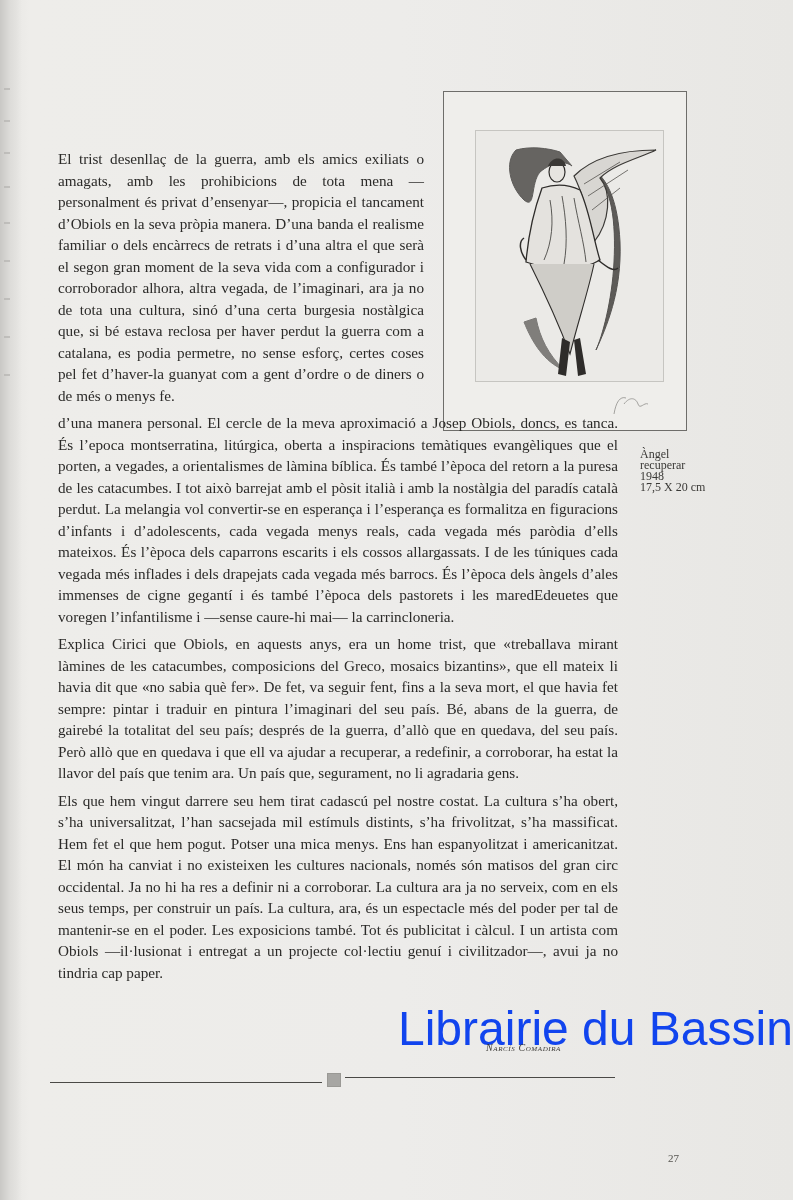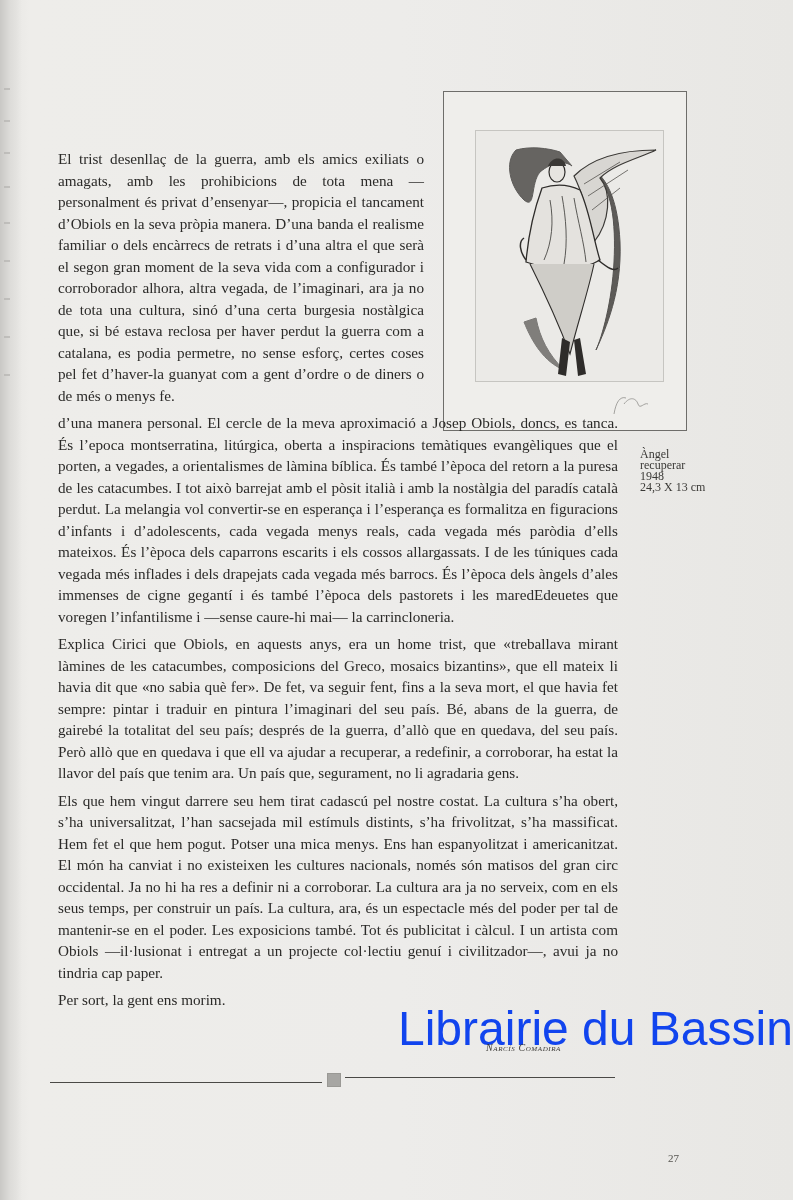--- a/index.html
+++ b/index.html
@@ -104,31 +104,30 @@
     <path d="M154 168 C164 176, 170 180, 174 176" stroke="#2e2c2a" stroke-width="1.5" fill="none"></path>
 
     <path d="M170 322 C172 310, 176 304, 182 306 M180 312 C186 304, 192 306, 194 312 C196 318, 200 310, 204 312" stroke="#9a9895" stroke-width=".9" fill="none"></path>
   </svg>
 </div>
 
 <div class="caption">
   <div>Àngel</div>
   <div>recuperar</div>
   <div>1948</div>
-  <div>24,3 X 13 cm</div>
+  <div>17,5 X 20 cm</div>
 </div>
 
 <div class="text">
   <p class="p1">El trist desenllaç de la guerra, amb els amics exiliats o amagats, amb les prohibicions de tota mena —personalment és privat d’ensenyar—, propicia el tancament d’Obiols en la seva pròpia manera. D’una banda el realisme familiar o dels encàrrecs de retrats i d’una altra el que serà el segon gran moment de la seva vida com a configurador i corroborador alhora, altra vegada, de l’imaginari, ara ja no de tota una cultura, sinó d’una certa burgesia nostàlgica que, si bé estava reclosa per haver perdut la guerra com a catalana, es podia permetre, no sense esforç, certes coses pel fet d’haver-la guanyat com a gent d’ordre o de diners o de més o menys fe.</p>
   <p class="p2">
     <span>d’una manera personal. El cercle de la meva aproximació a Josep Obiols, doncs, es tanca. És l’epoca montserratina, litúrgica, oberta a inspiracions temàtiques evangèliques que el porten, a vegades, a orientalismes de làmina bíblica. És també l’època del retorn a la puresa de les catacumbes. I tot això barrejat amb el pòsit italià i amb la nostàlgia del paradís català perdut. La melangia vol convertir-se en esperança i l’esperança es formalitza en figuracions d’infants i d’adolescents, cada vegada menys reals, cada vegada més paròdia d’ells mateixos. És l’època dels caparrons escarits i els cossos allargassats. I de les túniques cada vegada més inflades i dels drapejats cada vegada més barrocs. És l’època dels àngels d’ales immenses de cigne gegantí i és també l’època dels pastorets i les maredEdeuetes que voregen l’infantilisme i —sense caure-hi mai— la carrincloneria.</span>
   </p>
   <p>Explica Cirici que Obiols, en aquests anys, era un home trist, que «treballava mirant làmines de les catacumbes, composicions del Greco, mosaics bizantins», que ell mateix li havia dit que «no sabia què fer». De fet, va seguir fent, fins a la seva mort, el que havia fet sempre: pintar i traduir en pintura l’imaginari del seu país. Bé, abans de la guerra, de gairebé la totalitat del seu país; després de la guerra, d’allò que en quedava, del seu país. Però allò que en quedava i que ell va ajudar a recuperar, a redefinir, a corroborar, ha estat la llavor del país que tenim ara. Un país que, segurament, no li agradaria gens.</p>
   <p>Els que hem vingut darrere seu hem tirat cadascú pel nostre costat. La cultura s’ha obert, s’ha universalitzat, l’han sacsejada mil estímuls distints, s’ha frivolitzat, s’ha massificat. Hem fet el que hem pogut. Potser una mica menys. Ens han espanyolitzat i americanitzat. El món ha canviat i no existeixen les cultures nacionals, només són matisos del gran circ occidental. Ja no hi ha res a definir ni a corroborar. La cultura ara ja no serveix, com en els seus temps, per construir un país. La cultura, ara, és un espectacle més del poder per tal de mantenir-se en el poder. Les exposicions també. Tot és publicitat i càlcul. I un artista com Obiols —il·lusionat i entregat a un projecte col·lectiu genuí i civilitzador—, avui ja no tindria cap paper.</p>
-  <p>Per sort, la gent ens morim.</p>
 </div>
 
 <div class="watermark">Librairie du Bassin</div>
 <div class="author">Narcís Comadira</div>
 
 <div class="rule-left"></div>
 <div class="ornament"></div>
 <div class="rule-right"></div>
 
 <div class="page-number">27</div>

